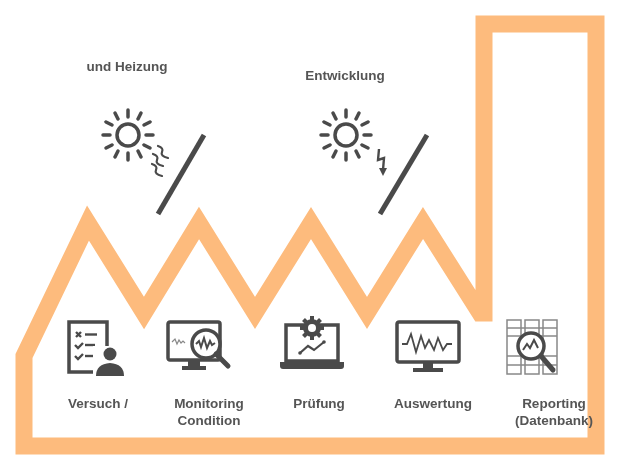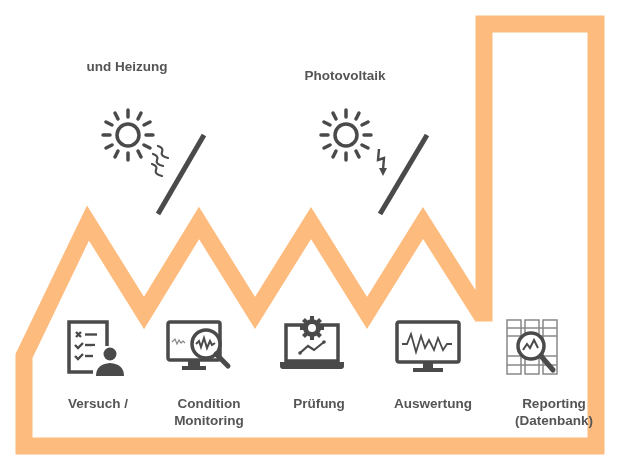--- a/index.html
+++ b/index.html
@@ -14,21 +14,21 @@
 
 <svg id="factory" width="620" height="475" viewBox="0 0 620 475">
   <path d="M 24 446 L 24 356 L 88 223 L 144 313 L 199 223 L 255 313 L 311 223 L 367 313 L 423 223 L 480 313 L 484 313 L 484 24 L 596 24 L 596 446 Z" fill="none" stroke="#FDBB7D" stroke-width="17" stroke-linejoin="miter"></path>
 </svg>
 
 <div class="label" style="left:72px; top:58px; width:110px;">
   <span>und Heizung</span>
 </div>
 
 <div class="label" style="left:290px; top:67px; width:110px;">
-  <span>Photovoltaik</span>
+  <span>Entwicklung</span>
 </div>
 
 <svg class="icon" style="left:100px; top:107px;" width="56" height="56" viewBox="0 0 56 56">
   <circle cx="28" cy="28" r="11" fill="none" stroke="#4a4a4a" stroke-width="3.5"></circle>
   <g stroke="#4a4a4a" stroke-width="3.5" stroke-linecap="round">
     <line x1="28" y1="3" x2="28" y2="10"></line>
       <line x1="28" y1="46" x2="28" y2="53"></line>
     <line x1="3" y1="28" x2="10" y2="28"></line>
       <line x1="46" y1="28" x2="53" y2="28"></line>
     <line x1="15" y1="6" x2="18" y2="12"></line>
@@ -141,22 +141,22 @@
   </g>
   <circle cx="26" cy="28" r="13" fill="#ffffff" stroke="#4a4a4a" stroke-width="3.5"></circle>
   <path d="M18 32 l4 -6 l3 4 l4 -8 l4 8" fill="none" stroke="#4a4a4a" stroke-width="2"></path>
   <line x1="36" y1="38" x2="48" y2="52" stroke="#4a4a4a" stroke-width="5" stroke-linecap="round"></line>
 </svg>
 
 <div class="label" style="left:43px; top:395px; width:110px;">
   <span>Versuch /</span>
 </div>
 <div class="label" style="left:154px; top:395px; width:110px;">
+  <span>Monitoring</span>
   <span>Condition</span>
-  <span>Monitoring</span>
 </div>
 <div class="label" style="left:264px; top:395px; width:110px;">
   <span>Prüfung</span>
 </div>
 <div class="label" style="left:378px; top:395px; width:110px;">
   <span>Auswertung</span>
 </div>
 <div class="label" style="left:499px; top:395px; width:110px;">
   <span>Reporting</span>
   <span>(Datenbank)</span>

